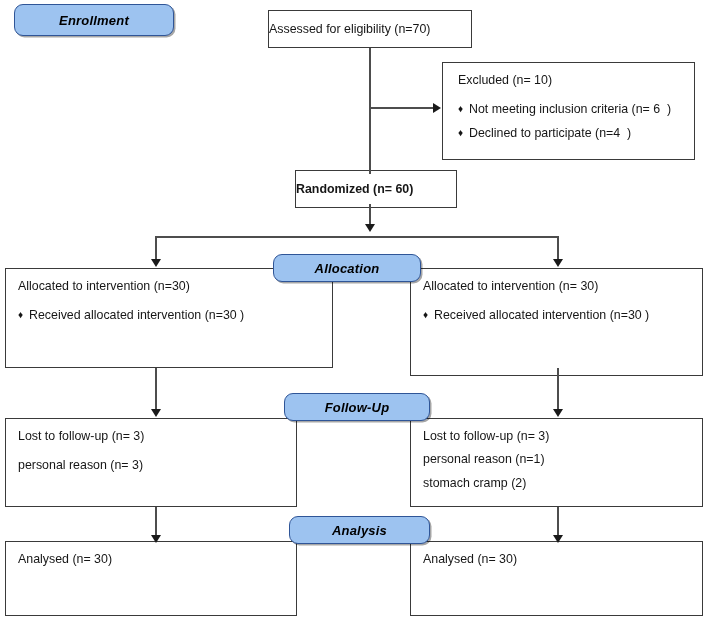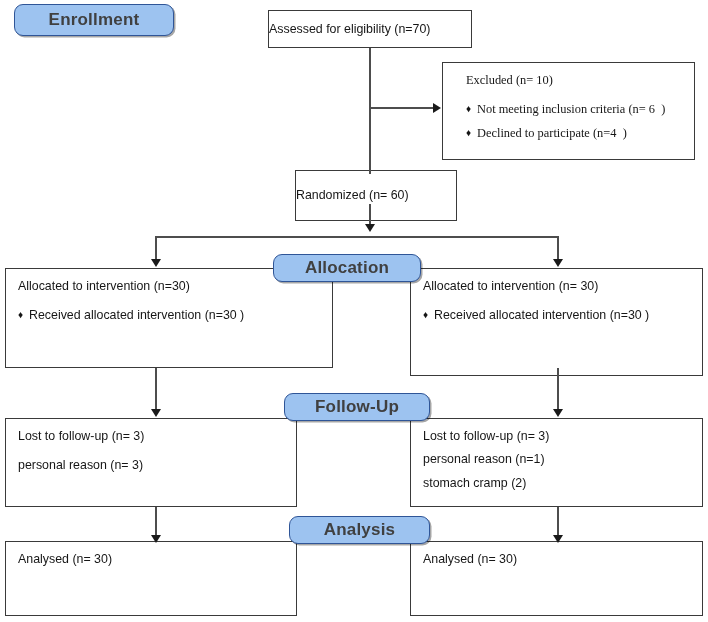--- a/index.html
+++ b/index.html
@@ -65,29 +65,30 @@
     display: inline-block;
   }
 
   
   .band {
     position: absolute;
     box-sizing: border-box;
     background: #9DC3F0;
     border: 1.5px solid #2F5597;
     border-radius: 9px;
-    color: #404040;
+    color: #000000;
     font-weight: bold;
-    font-size: 17px;
+    font-size: 13px;
     display: flex;
     align-items: center;
     justify-content: center;
     letter-spacing: 0.2px;
     box-shadow: 1.5px 1.5px 0 rgba(0,0,0,0.35);
     z-index: 5;
+    font-style: italic;
   }
 
   
   .vline, .hline {
     position: absolute;
     background: #4d4d4d;
     z-index: 1;
   }
   .vline { width: 1.6px; }
   .hline { height: 1.6px; }
@@ -120,33 +121,33 @@
 
   <div class="box center" style="left:268px; top:10px; width:204px; height:38px;">
     <span>Assessed for eligibility (n=70)</span>
   </div>
 
   <div class="vline" style="left:369px; top:48px; height:126px;"></div>
 
   <div class="hline" style="left:369px; top:107px; width:65px;"></div>
   <div class="arrow-right" style="left:433px; top:103px;"></div>
 
-  <div class="box" style="left:442px; top:62px; width:253px; height:98px; padding:10px 23px;font-family:Liberation Serif, serif;">
+  <div class="box" style="left:442px; top:62px; width:253px; height:98px; padding:10px 15px;">
     <div class="line">Excluded (n= 10)</div>
     <div class="bullet line gap">
       <span class="dot">♦</span>
       <span class="btxt">Not meeting inclusion criteria (n= 6  )</span>
     </div>
     <div class="bullet line tight">
       <span class="dot">♦</span>
       <span class="btxt">Declined to participate (n=4  )</span>
     </div>
   </div>
 
-  <div class="box center" style="left:295px; top:170px; width:162px; height:51px;">
+  <div class="box center" style="left:295px; top:170px; width:162px; height:38px;font-weight:bold;">
     <span>Randomized (n= 60)</span>
   </div>
 
   <div class="vline" style="left:369px; top:204px; height:22px;"></div>
   <div class="arrow-down" style="left:365px; top:224px;"></div>
 
   <div class="hline" style="left:155px; top:236px; width:403px;"></div>
   <div class="vline" style="left:155px; top:236px; height:24px;"></div>
   <div class="arrow-down" style="left:151px; top:259px;"></div>
   <div class="vline" style="left:557px; top:236px; height:24px;"></div>

